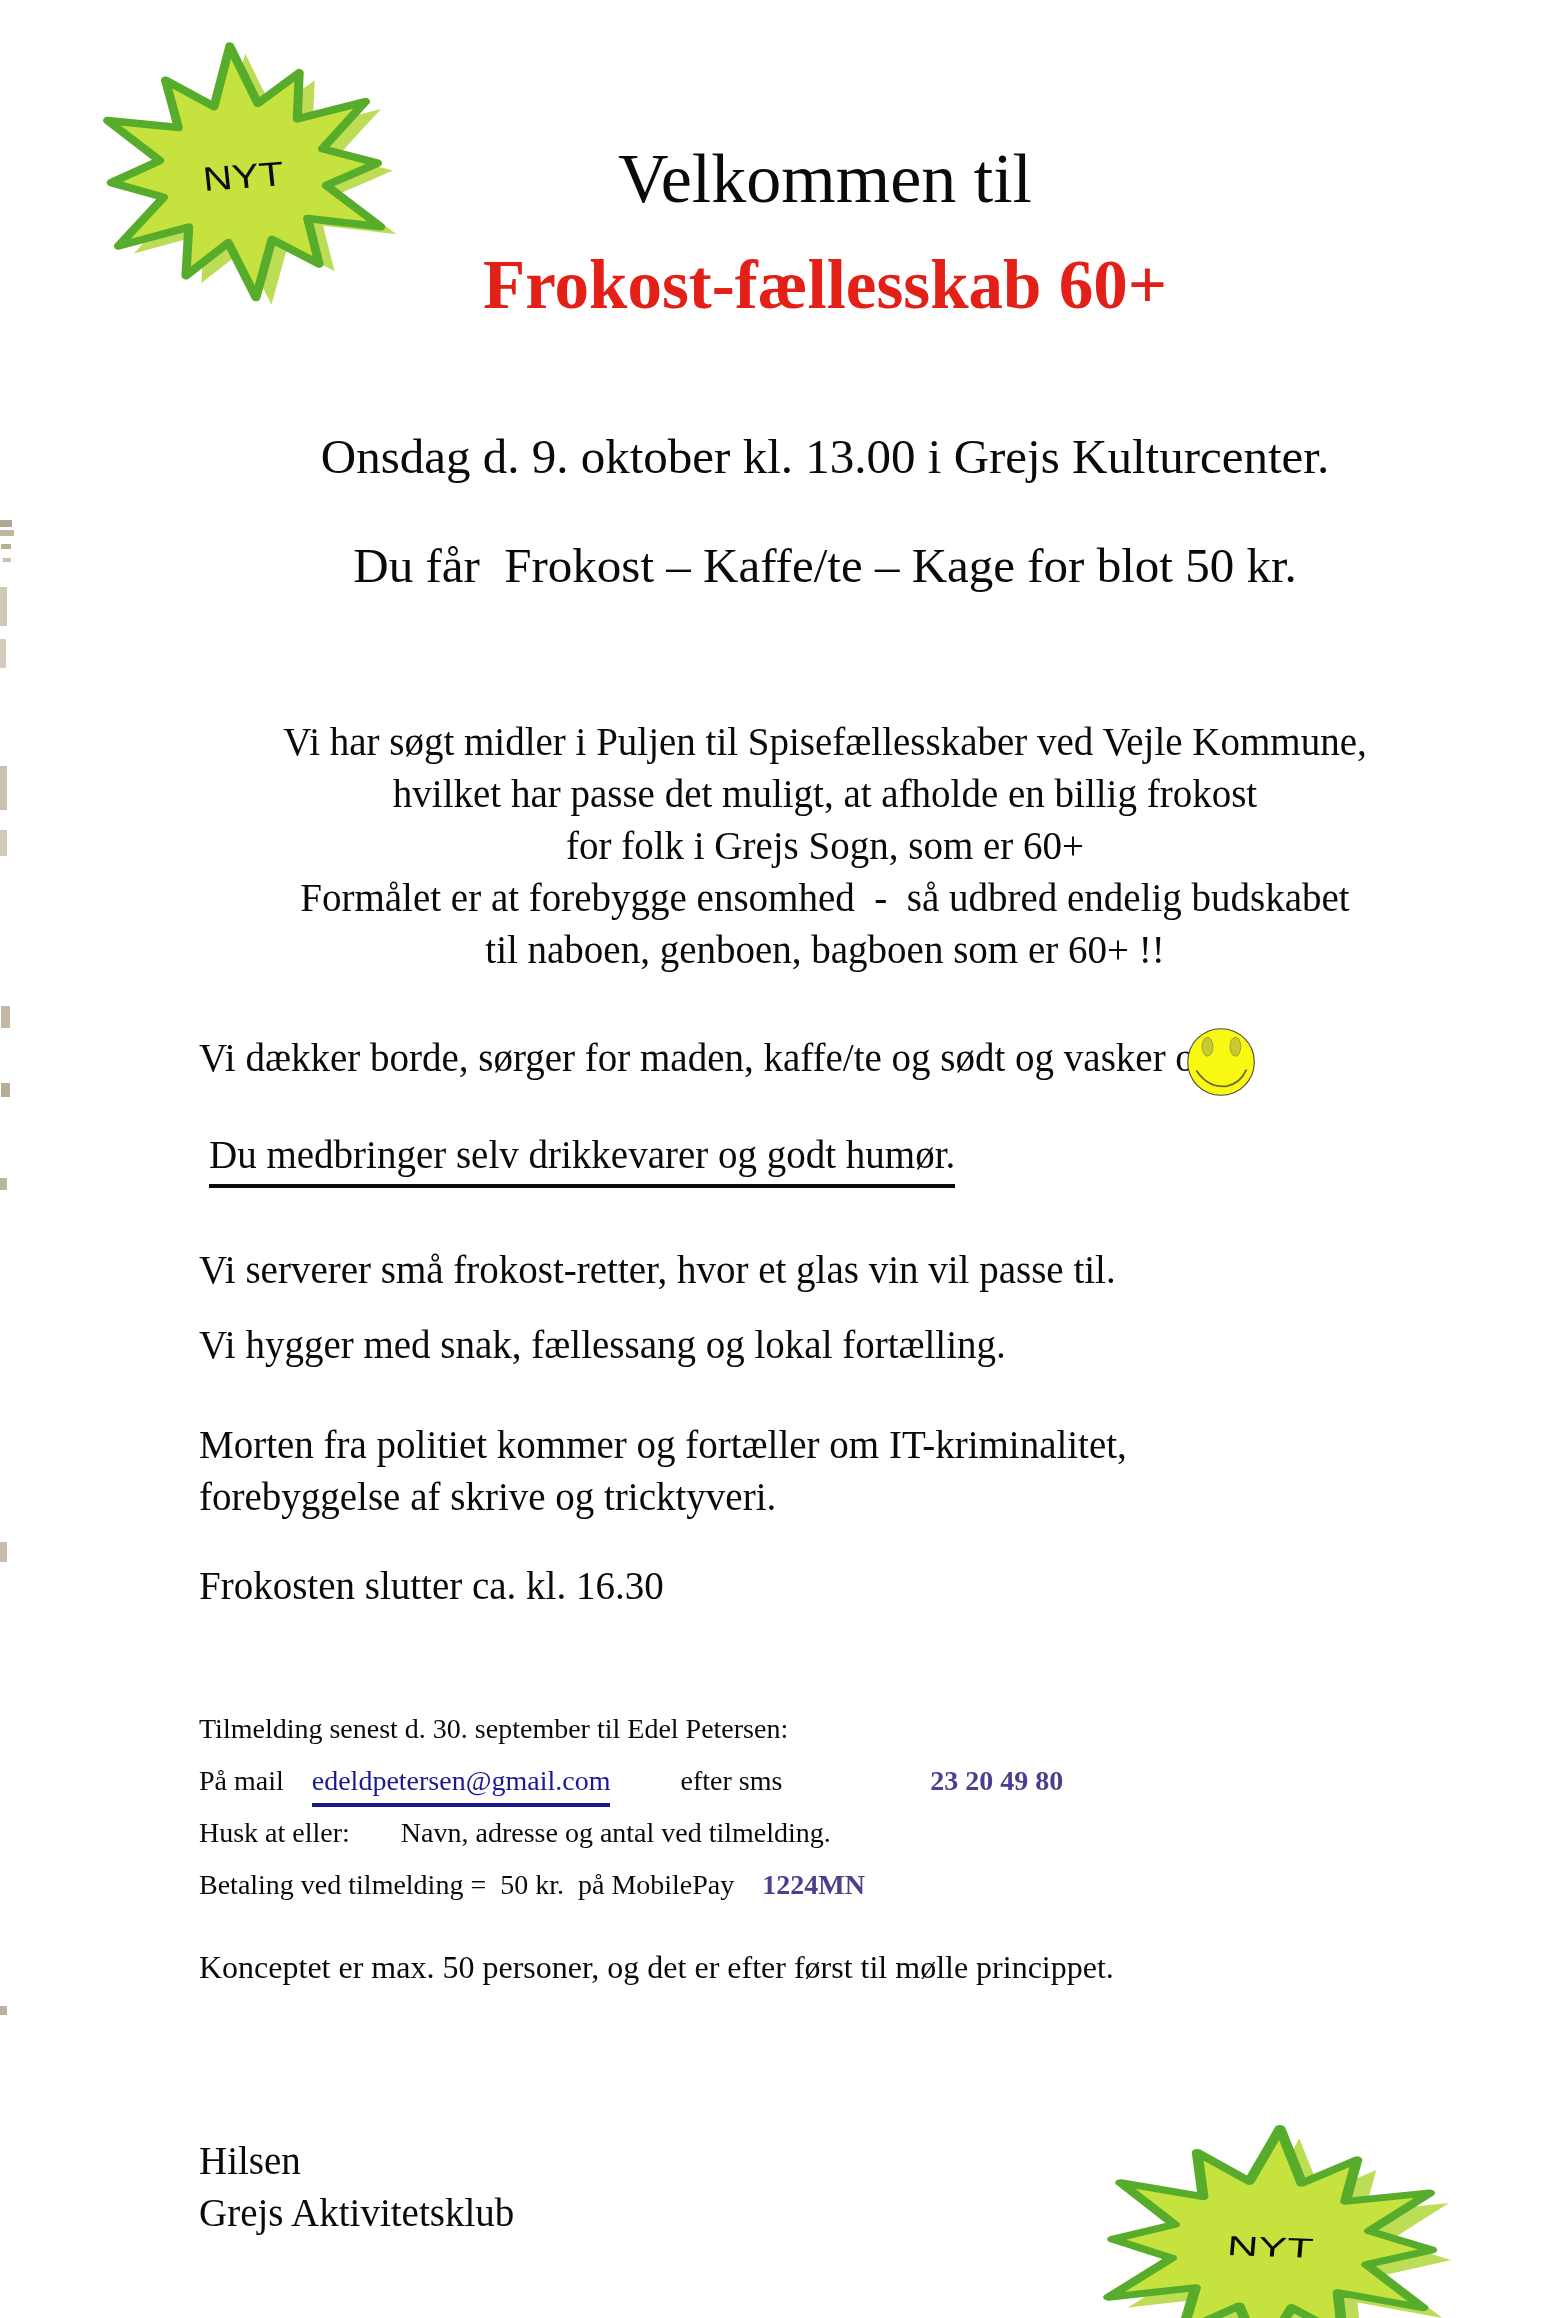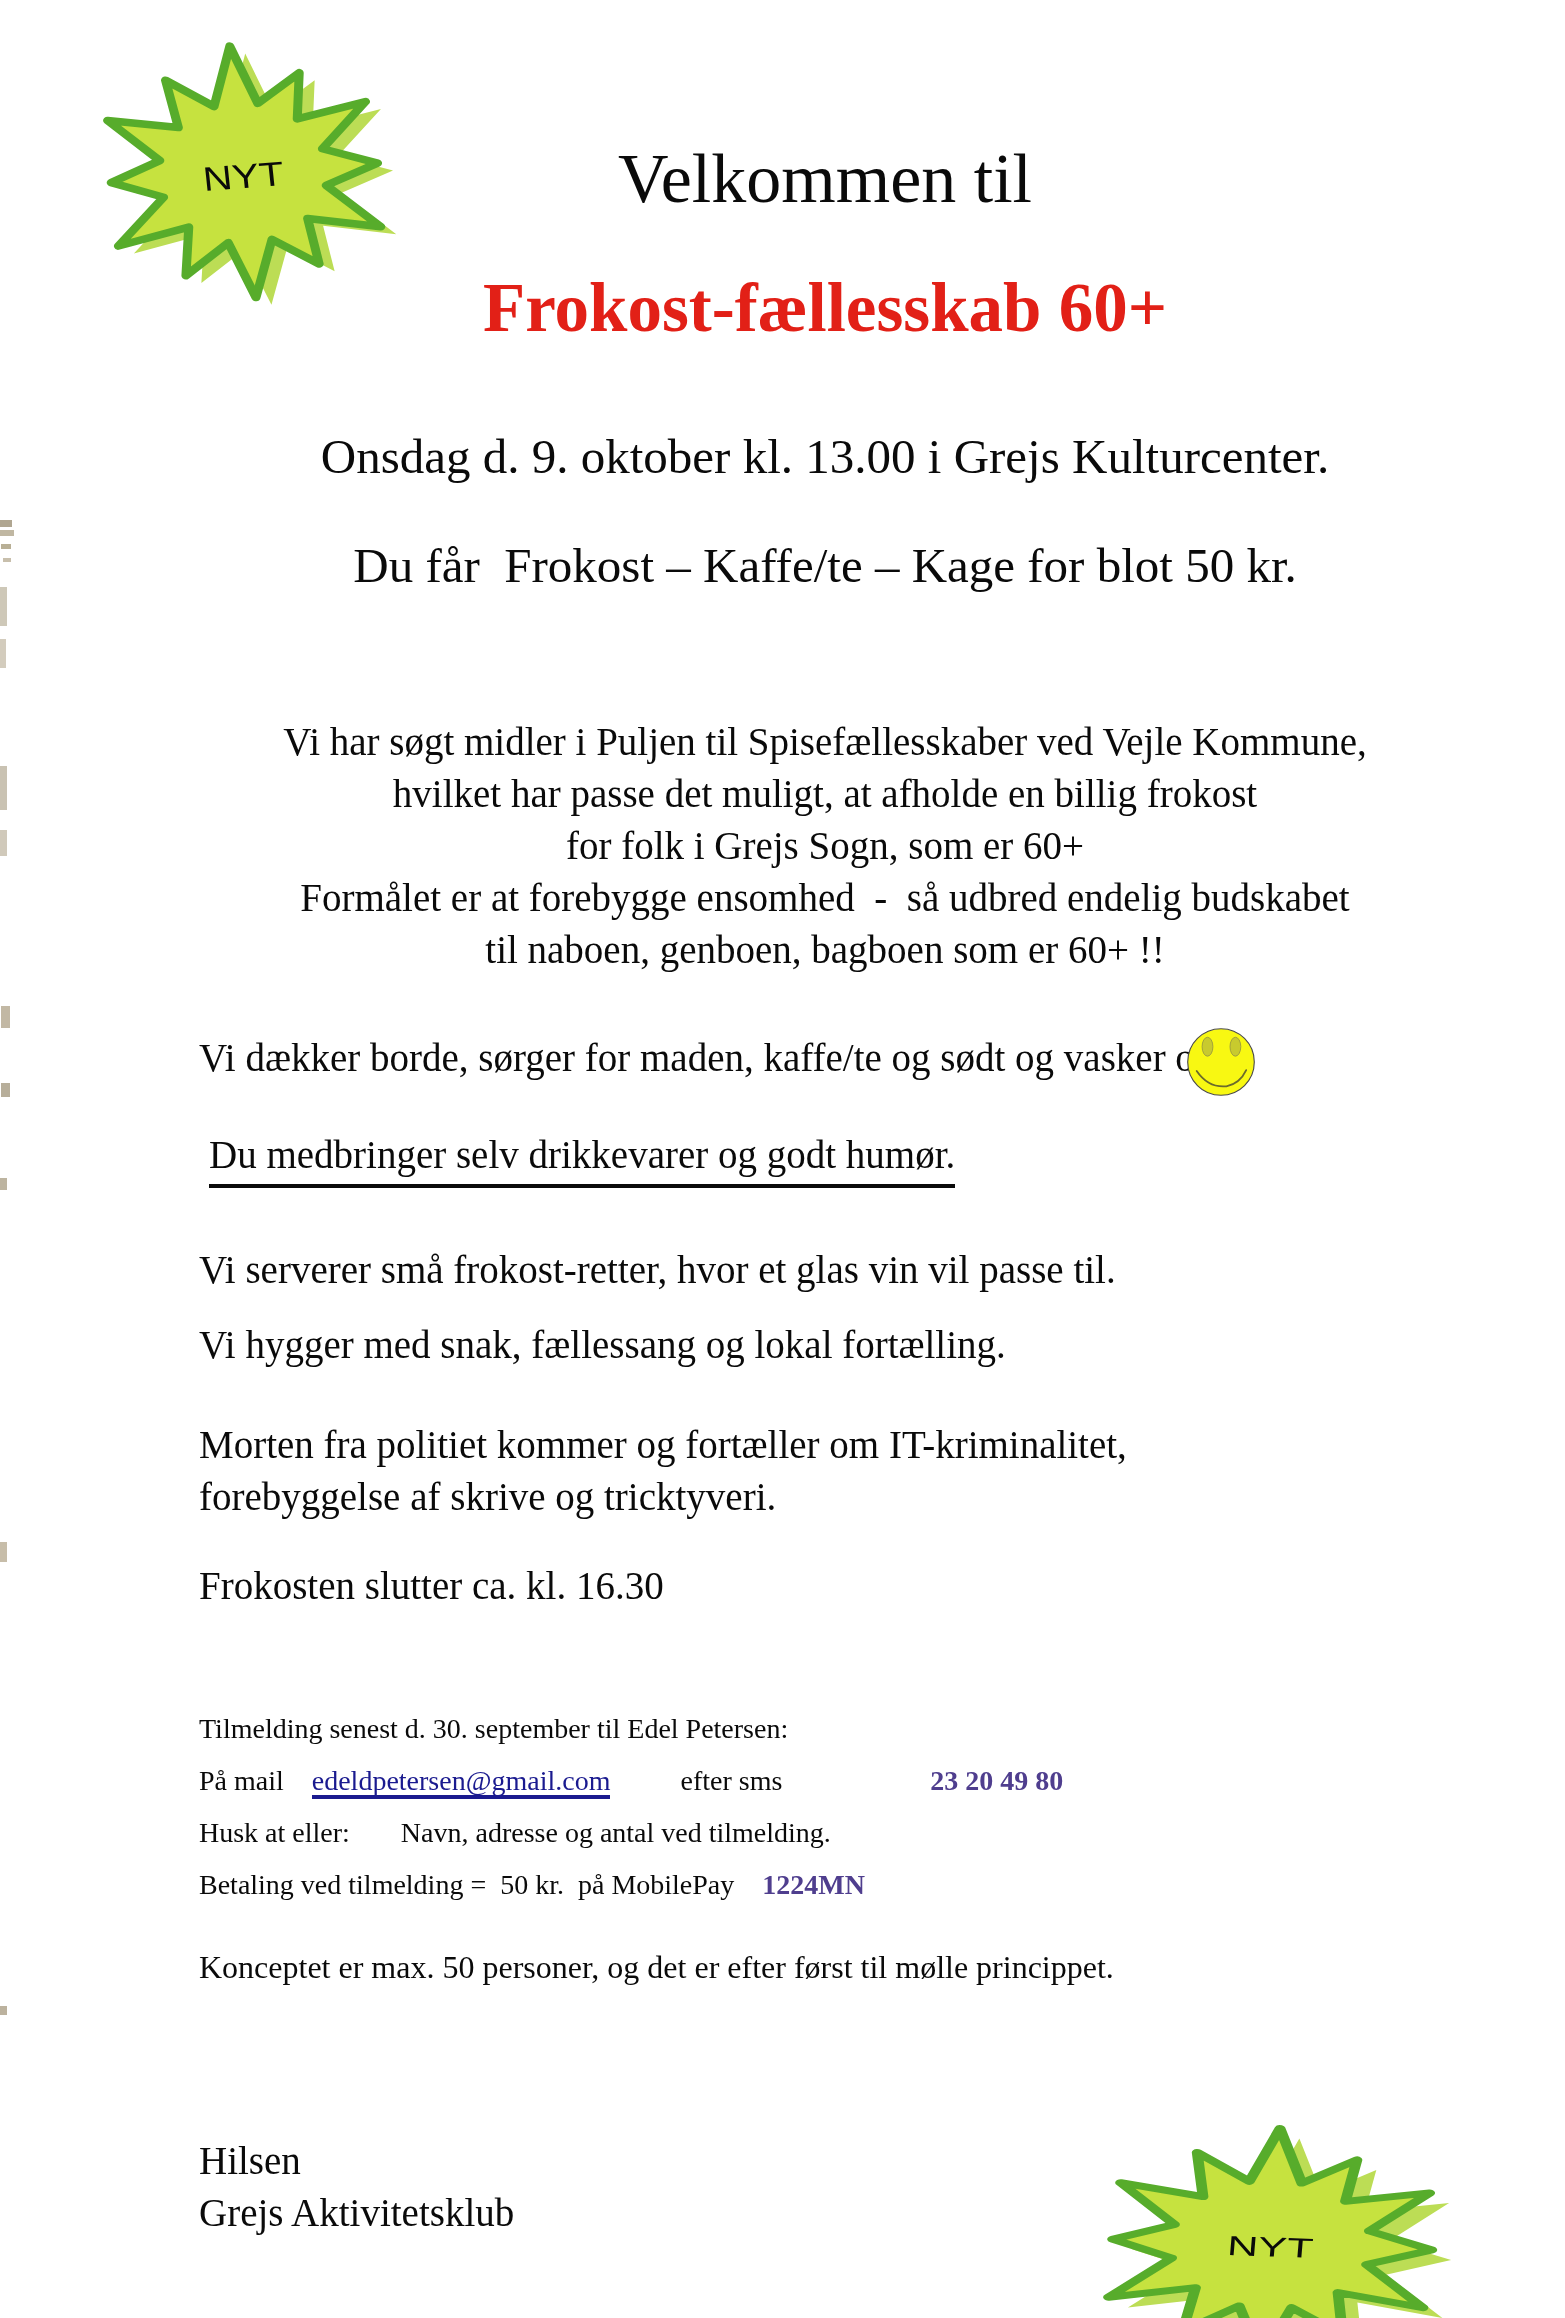--- a/index.html
+++ b/index.html
@@ -7,34 +7,34 @@
     width:1565px;height:2782px;background:#ffffff;
     font-family:"Liberation Serif","DejaVu Serif",serif;
     color:var(--text_black,#0a0a0a);
     position:relative;overflow:hidden;
   }
   .page{position:absolute;left:0;top:0;width:1565px;height:2782px;background:#ffffff;}
   .col{position:absolute;left:199px;width:1252px;}
   .center{text-align:center;}
   .line{line-height:1.06;white-space:nowrap;}
   .t-velkommen{top:142px;font-size:70px;}
-  .t-frokost{top:272px;font-size:69px;font-weight:bold;color:var(--accent_red,#e22017);}
+  .t-frokost{top:249px;font-size:69px;font-weight:bold;color:var(--accent_red,#e22017);}
   .t-date{top:431px;font-size:49px;}
   .t-offer{top:540px;font-size:49px;}
   .p-intro{top:716px;font-size:39px;line-height:52px;}
   .l-tables{top:1037px;font-size:39px;}
   .l-bring{top:1134px;font-size:39px;}
   .l-bring .ul{border-bottom:4.2px solid var(--text_black,#0a0a0a);padding-bottom:9px;display:inline-block;margin-left:10px;}
   .l-serve{top:1229px;font-size:39px;margin-top:20px;}
   .l-cozy{top:1324px;font-size:39px;}
   .p-morten{top:1419px;font-size:39px;line-height:52px;}
   .l-end{top:1565px;font-size:39px;}
   .p-signup{top:1703px;font-size:28px;line-height:52px;}
   .p-signup .row{height:52px;white-space:nowrap;}
-  .email-link{color:var(--link_navy,#1a1a8f);text-decoration:none;border-bottom:4.6px solid var(--link_navy,#1a1a8f);padding-bottom:0;margin-left:28px;display:inline-block;line-height:1;}
+  .email-link{color:var(--link_navy,#1a1a8f);text-decoration:none;border-bottom:4.6px solid var(--link_navy,#1a1a8f);padding-bottom:8px;margin-left:28px;display:inline-block;line-height:1;}
   .sms-label{margin-left:70px;}
   .phone{margin-left:148px;color:var(--accent_purple,#4f3e8e);font-weight:bold;}
   .remember-text{margin-left:51px;}
   .mobilepay-code{margin-left:28px;color:var(--accent_purple,#4f3e8e);font-weight:bold;}
   .l-capacity{top:1951px;font-size:32px;}
   .p-signature{top:2135px;font-size:39px;line-height:52px;}
   svg.starburst{position:absolute;overflow:visible;}
   svg.starburst .shadow{fill:var(--star_shadow,#b9db55);}
   svg.starburst .main{fill:var(--star_fill,#c6e23f);stroke:var(--star_stroke,#57ac2b);stroke-width:16;stroke-linejoin:round;}
   svg.starburst text{font-family:"Liberation Sans","DejaVu Sans",sans-serif;fill:#0a0a0a;}

